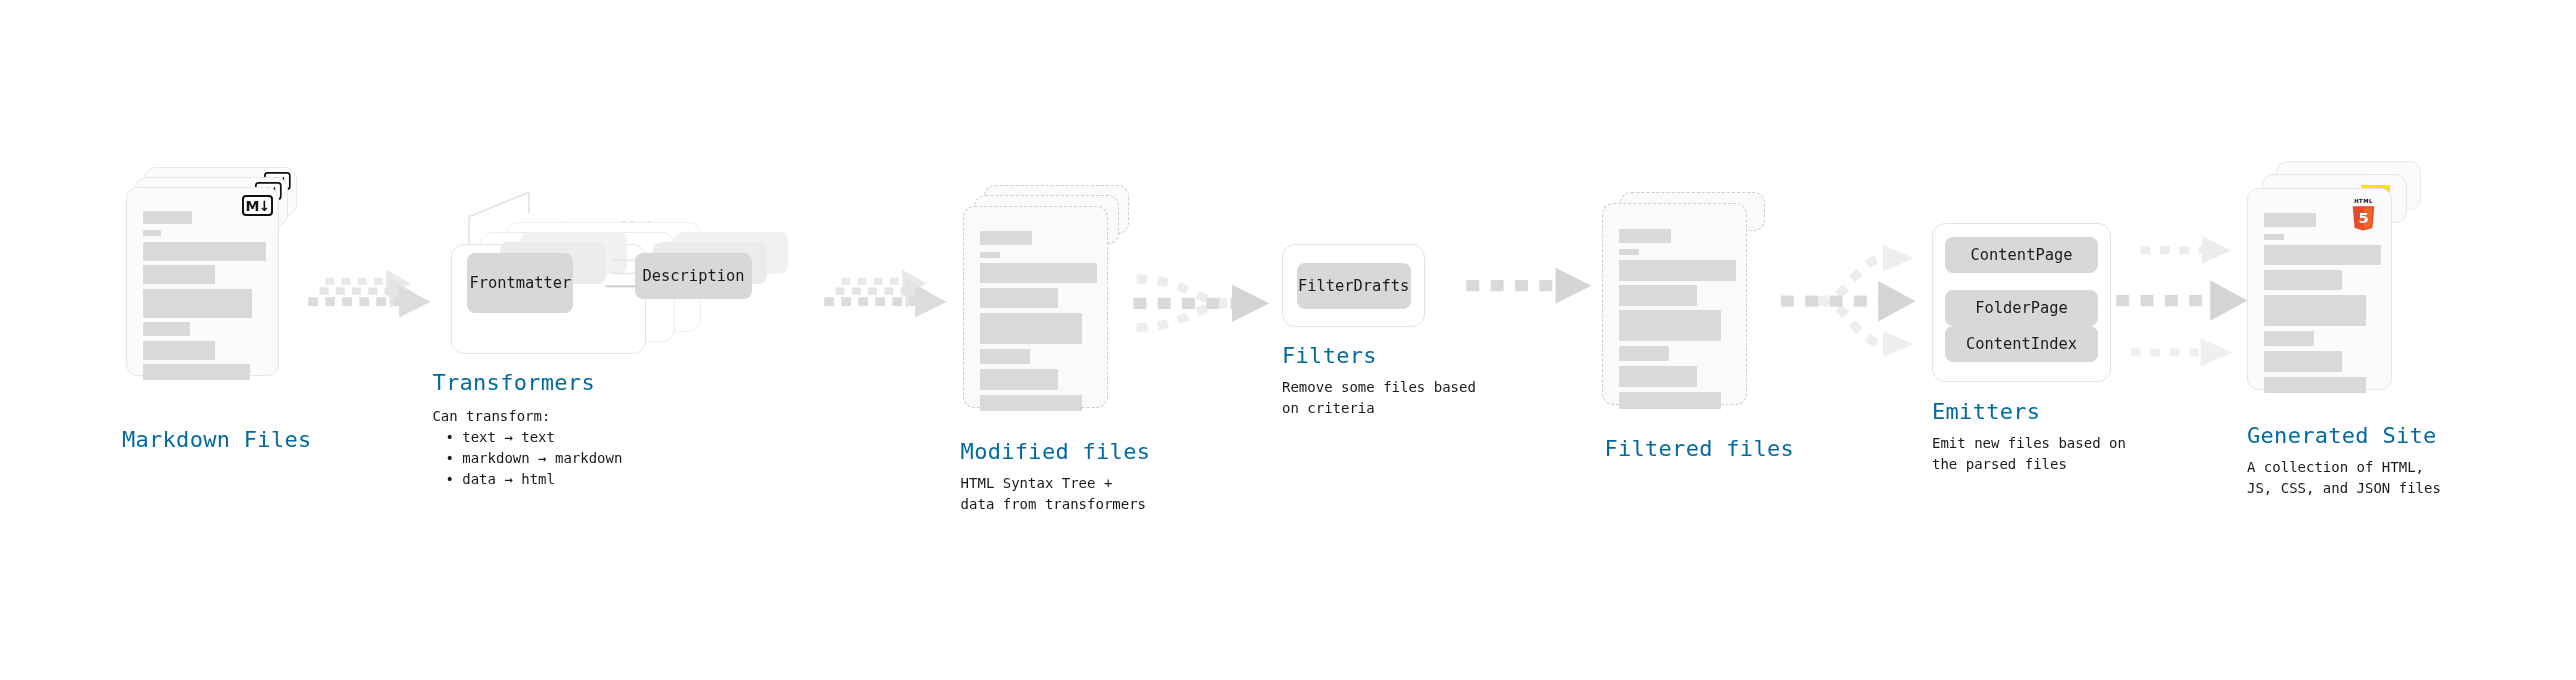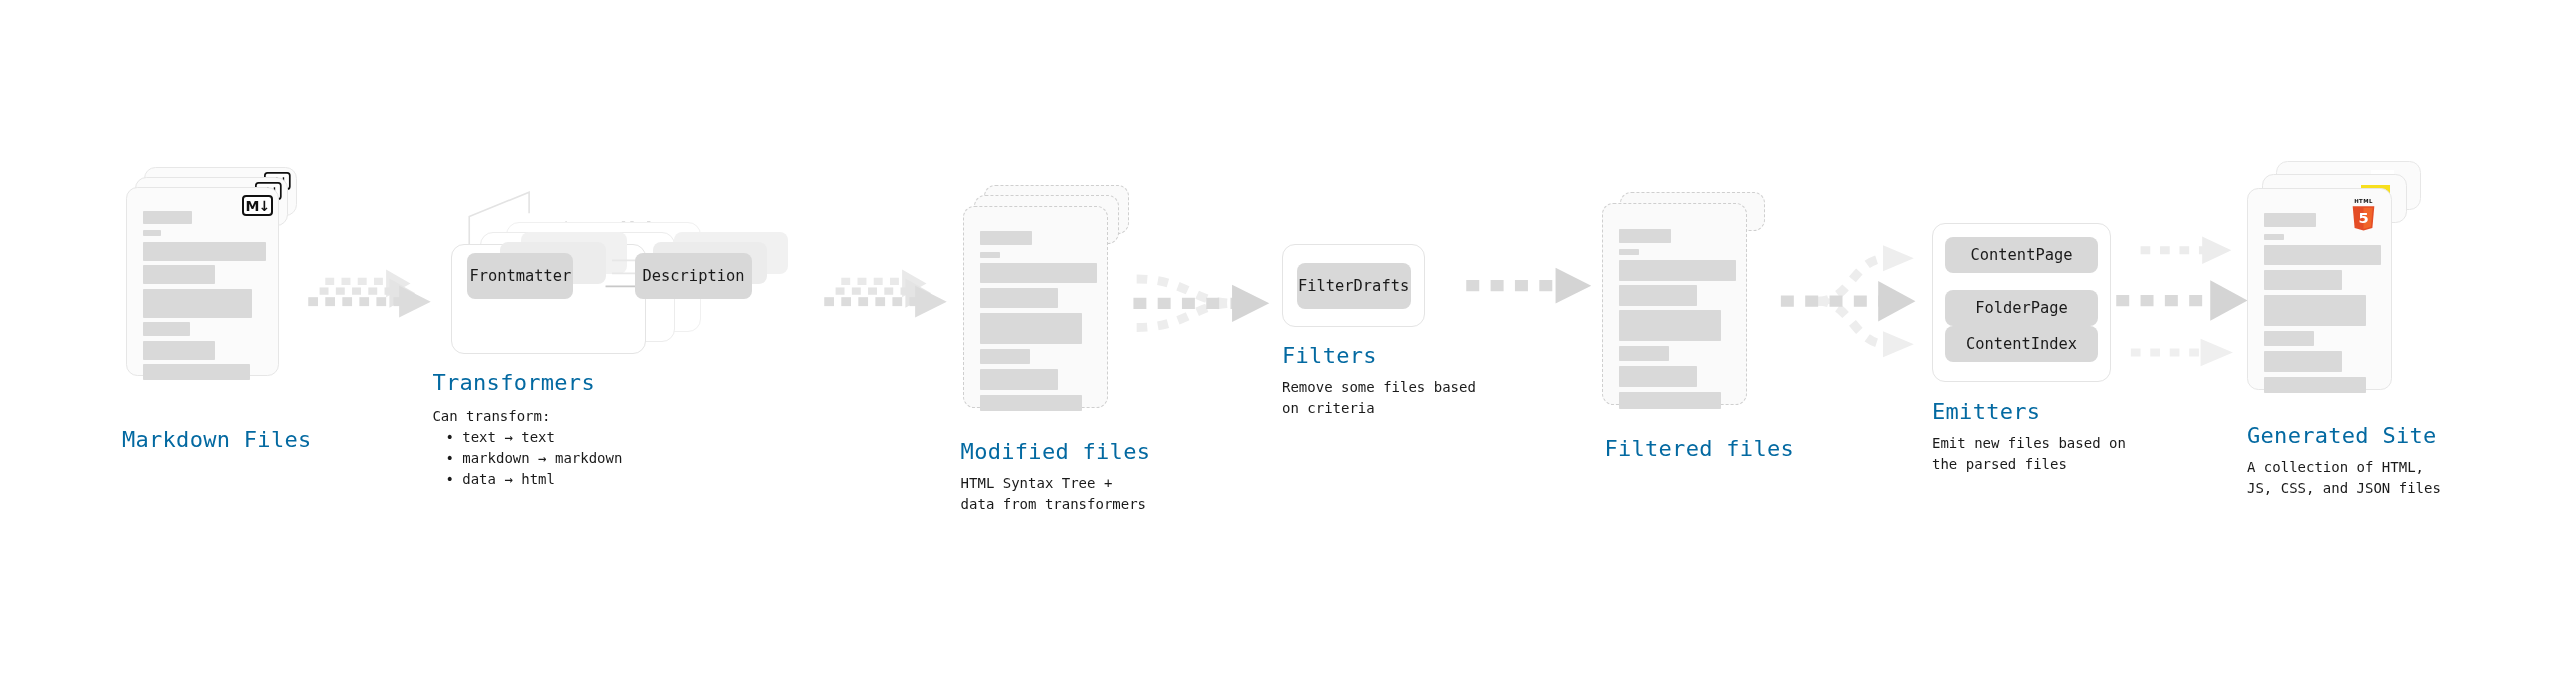--- a/index.html
+++ b/index.html
@@ -195,21 +195,21 @@
           <polygon points="44,0 54,4 44,8" fill="#e7e7e7" stroke="none"></polygon>
         <line x1="0" y1="20" x2="46" y2="20"></line>
           <polygon points="44,16 54,20 44,24" fill="#e7e7e7" stroke="none"></polygon>
       </g>
       <g stroke="#c8c8c8" stroke-width="2" fill="none">
         <line x1="-8" y1="36" x2="48" y2="36"></line>
           <polygon points="46,31 58,36 46,41" fill="#c8c8c8" stroke="none"></polygon>
       </g>
     </svg>
 
-    <div class="chip" style="left:24.4px;top:68px;width:106px;height:46px;">
+    <div class="chip" style="left:24.4px;top:68px;width:106px;height:60px;">
       <span>Frontmatter</span>
     </div>
     <div class="chip" style="left:192px;top:68px;width:117px;height:46px;">
       <span>Description</span>
     </div>
 
     <div class="title" style="left:-10.6px;top:185px;">Transformers</div>
     <div class="subtitle" style="left:-10.6px;top:221px;">Can transform:</div>
     <div class="bullets" style="left:2.4px;top:242px;"><span>• text → text</span></div>
     <div class="bullets" style="left:2.4px;top:263px;"><span>• markdown → markdown</span></div>

